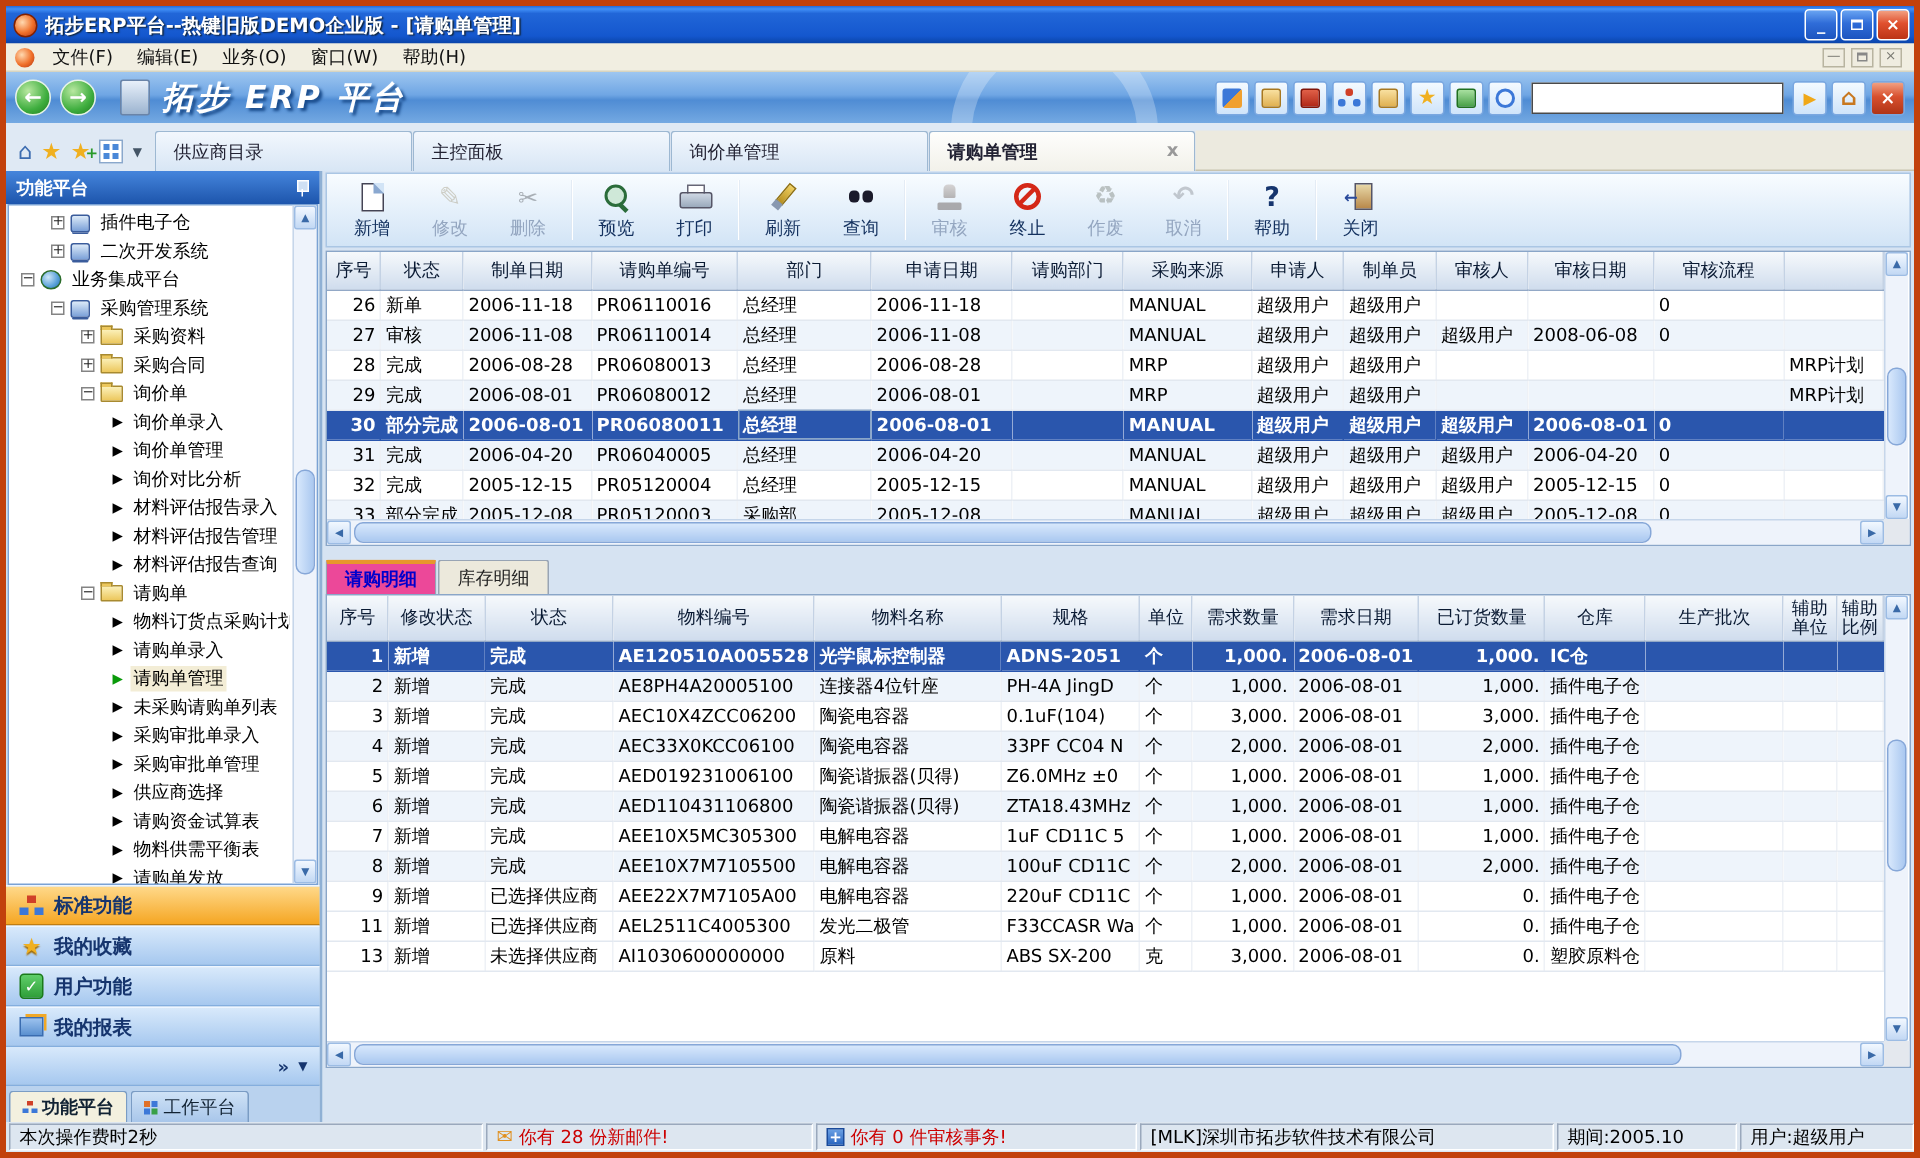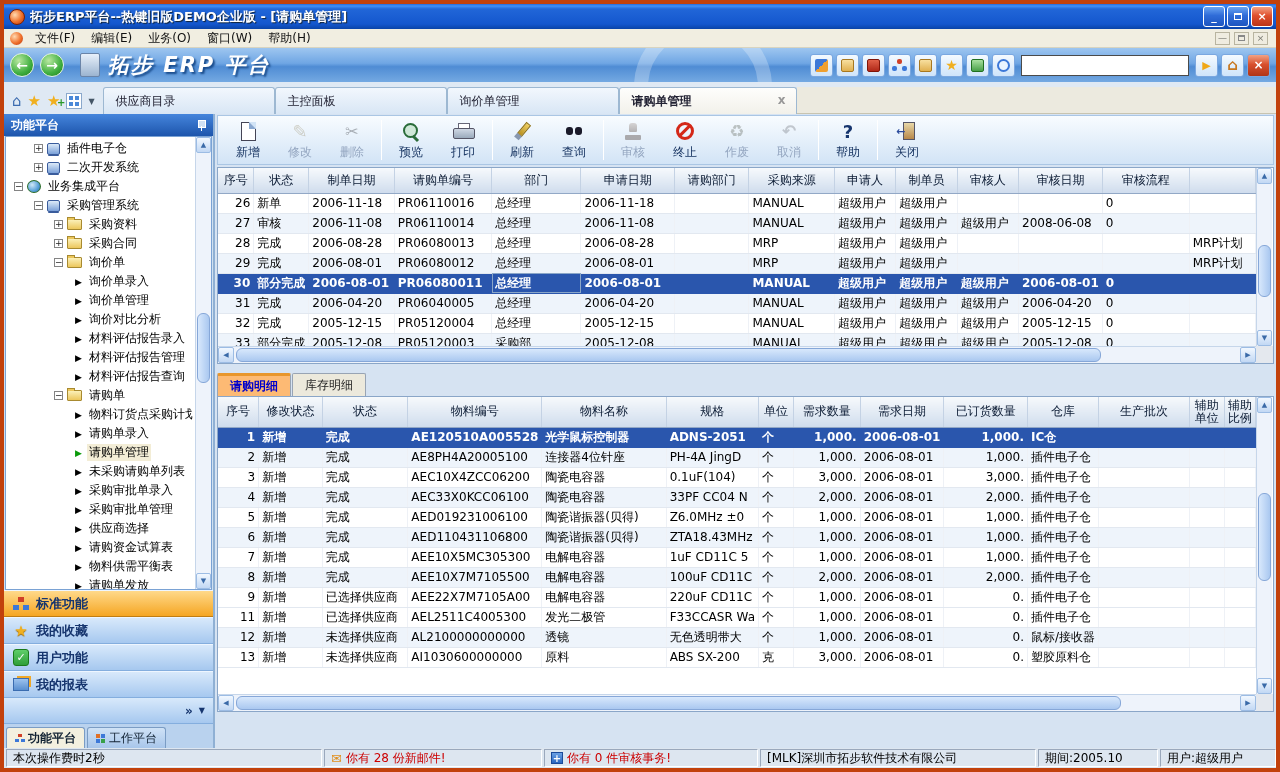--- a/index.html
+++ b/index.html
@@ -186,21 +186,21 @@
  border-bottom:1px solid #e2e8f0;border-right:1px solid #eef1f6}
 tr.even td{background:#eef4fb}
 tr.selected td{background:#2a56ad;color:#fff;font-weight:bold;border-color:#2a56ad}
 td.cell-edit{background:#fff;color:#000;font-weight:normal;outline:1px solid #8aa6c8;outline-offset:-1px}
 .al-r{text-align:right}
 .al-l{text-align:left}
 
 .detail-tabs{height:25px;flex:none;display:flex;align-items:flex-end;margin-top:7px;gap:1px}
 .dtab{height:23px;padding:3px 12px 0 12px;border:1px solid #98a4b4;border-bottom:none;border-radius:2px 2px 0 0;
  background:#ece9dc;color:#222}
-.dtab.active{background:#fdba74;border-top:3px solid #e8962c;color:#0000cc;font-weight:bold;padding-top:2px}
+.dtab.active{background:#ec4899;border-top:3px solid #e8962c;color:#0000cc;font-weight:bold;padding-top:2px}
 
 .querybar{height:34px;flex:none;margin:4px 0;border:1px solid #7a93b4;background:#fff;display:flex;padding:2px 4px;position:relative}
 .qtext{flex:1;color:#000}
 .qscroll{width:15px;display:flex;flex-direction:column;justify-content:space-between;position:absolute;right:2px;top:2px;bottom:2px}
 .qsa{height:13px;border:1px solid #b8c4d4;background:linear-gradient(#f4f8fc,#d8e2ee);font-size:6px;color:#9aa;
  display:flex;align-items:center;justify-content:center}
 
 .statusbar{height:20px;flex:none;display:flex;background:#dde6f0;gap:2px;padding:1px 2px;align-items:stretch}
 .scell{border:1px solid;border-color:#9aa8bc #fff #fff #9aa8bc;padding:0 6px;display:flex;align-items:center;
  white-space:nowrap;overflow:hidden;color:#000}
@@ -888,36 +888,20 @@
                   <td class="al-l">F33CCASR Wa</td>
                   <td class="al-l">个</td>
                   <td class="al-r">1,000.</td>
                   <td class="al-l">2006-08-01</td>
                   <td class="al-r">0.</td>
                   <td class="al-l">插件电子仓</td>
                   <td class="al-l"></td>
                   <td class="al-l"></td>
                   <td class="al-l"></td>
                 </tr>
-                <tr class="even ">
-                  <td class="al-r">12</td>
-                  <td class="al-l">新增</td>
-                  <td class="al-l">未选择供应商</td>
-                  <td class="al-l">AL2100000000000</td>
-                  <td class="al-l">透镜</td>
-                  <td class="al-l">无色透明带大</td>
-                  <td class="al-l">个</td>
-                  <td class="al-r">1,000.</td>
-                  <td class="al-l">2006-08-01</td>
-                  <td class="al-r">0.</td>
-                  <td class="al-l">鼠标/接收器</td>
-                  <td class="al-l"></td>
-                  <td class="al-l"></td>
-                  <td class="al-l"></td>
-                </tr>
                 <tr class="">
                   <td class="al-r">13</td>
                   <td class="al-l">新增</td>
                   <td class="al-l">未选择供应商</td>
                   <td class="al-l">AI1030600000000</td>
                   <td class="al-l">原料</td>
                   <td class="al-l">ABS  SX-200</td>
                   <td class="al-l">克</td>
                   <td class="al-r">3,000.</td>
                   <td class="al-l">2006-08-01</td>

